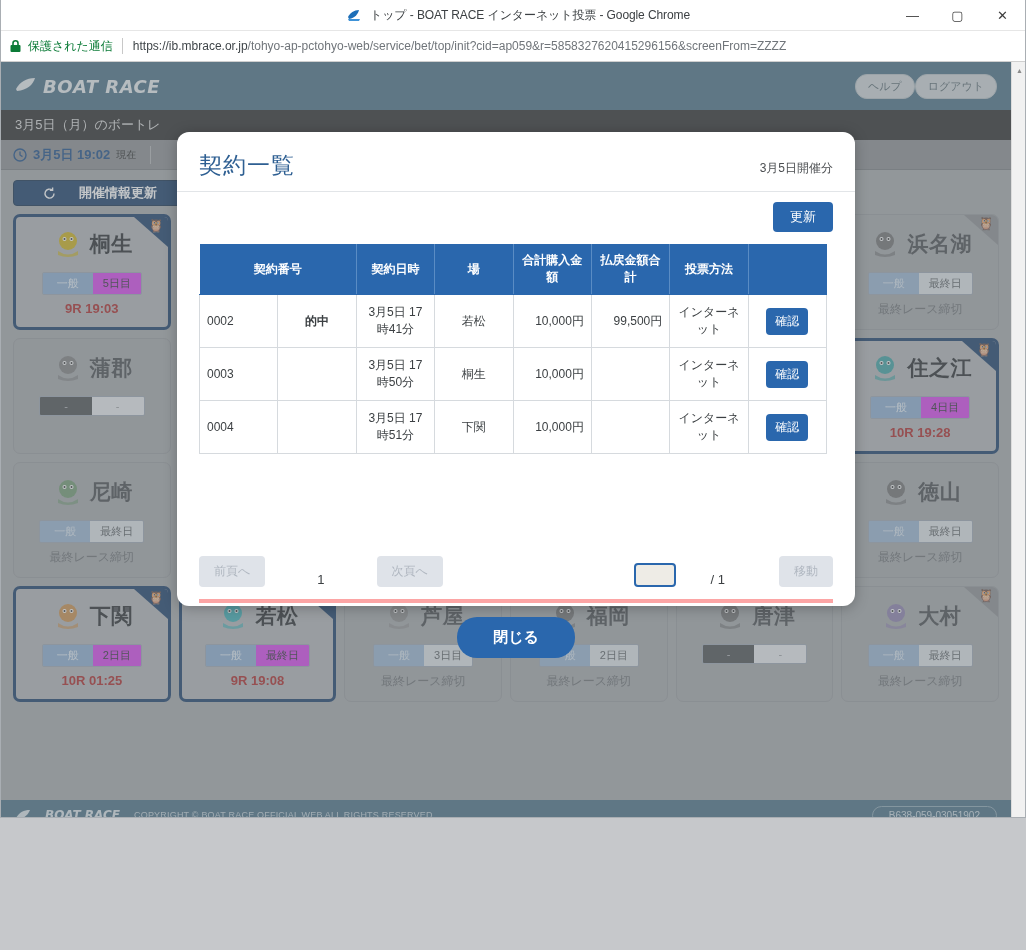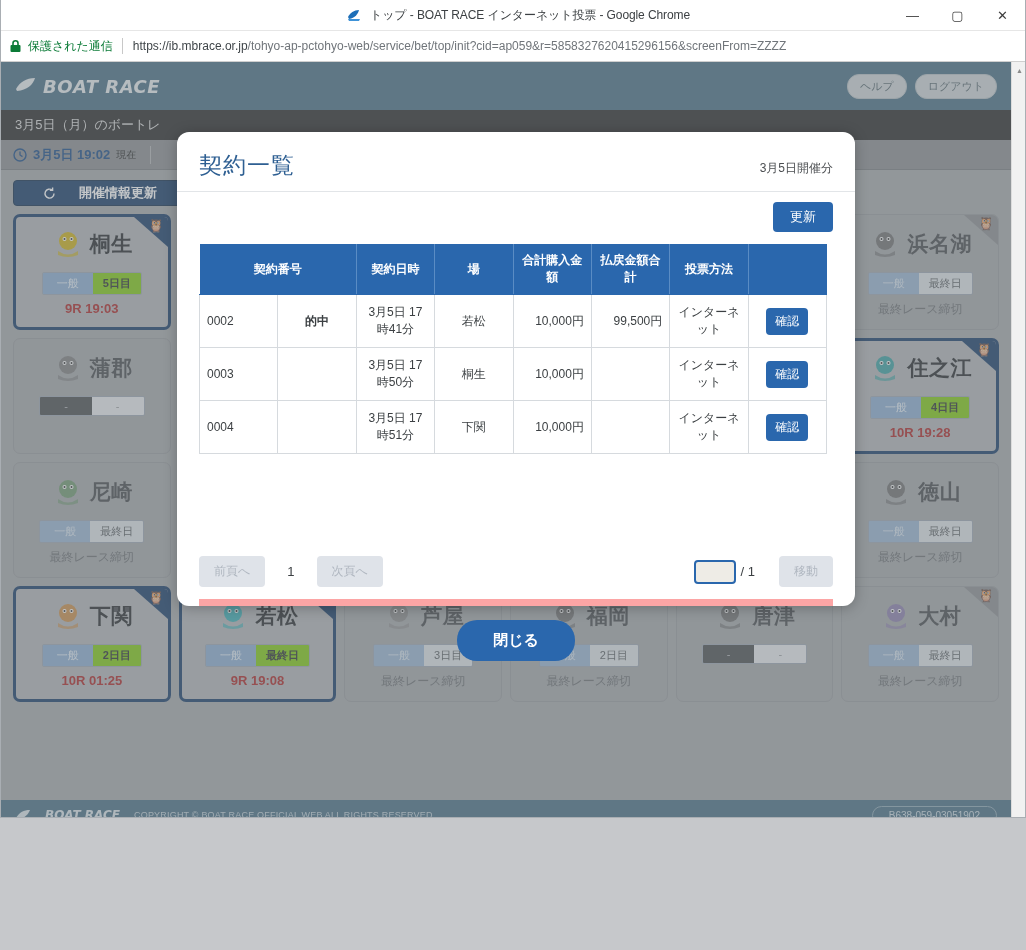--- a/index.html
+++ b/index.html
@@ -72,21 +72,21 @@
     height: 48px; background: #4c7288;
     display: flex; align-items: center; padding: 0 14px;
     position: relative;
   }
   .brand { display: flex; align-items: center; gap: 6px; }
   .brand-text {
     font-family: "DejaVu Sans", sans-serif;
     font-style: italic; font-weight: bold; font-size: 18px;
     color: #e9eef1; letter-spacing: 0.5px;
   }
-  .header-right { margin-left: auto; display: flex; gap: 8px; align-items: center; }
+  .header-right { margin-left: auto; display: flex; align-items: center; }
   .hbtn {
     background: #cfd6d9; color: #5a6a72;
     border: 1px solid #b8c2c7; border-radius: 12px;
     font-size: 11px; padding: 4px 12px; white-space: nowrap;
   }
   .navbar {
     height: 30px; background: #2d2d2d; color: #dcdcdc;
     display: flex; align-items: center; padding: 0 14px;
     font-size: 13px;
   }
@@ -157,21 +157,21 @@
   }
   .badge-kind {
     background: #9cb7d4; color: #d8e4ef;
     font-size: 11px; padding: 3px 14px; white-space: nowrap;
   }
   .card.active .badge-kind { background: #8fb0d4; color: #e3edf6; }
   .badge-day {
     background: #dfe3e7; color: #5c6266;
     font-size: 11px; padding: 3px 10px; white-space: nowrap;
   }
-  .card.active .badge-day { background: #84cc16; color: #2f3336; font-weight: bold; }
+  .card.active .badge-day { background: #d946ef; color: #2f3336; }
   .badges.empty .badge-kind { background: #4d5053; color: #b7babd; padding: 3px 24px; }
   .badges.empty .badge-day { background: #e9ecee; color: #9a9da0; padding: 3px 24px; }
   .card-status { margin-top: 6px; font-size: 12px; color: #6f7376; white-space: nowrap; }
   .card-status.race { color: #a43b3b; font-size: 13px; font-weight: bold; }
   .card.active .card-status.race { color: #b02a2a; }
   .card.active .card-status { color: #3c4043; }
 
   
   .site-footer {
     height: 30px; background: #4c7288;
@@ -260,24 +260,25 @@
   .c-amount { text-align: right; width: 96px; }
   .c-payout { text-align: right; width: 105px; }
   .c-method { text-align: center; width: 102px; }
   .c-action { text-align: center; width: 54px; padding: 4px !important; }
   .confirm-btn {
     background: #2a67ad; color: #ffffff; border: none; border-radius: 4px;
     font-size: 12px; padding: 5px 9px; cursor: pointer;
   }
 
   .pager {
-    display: flex; align-items: center;
+    display: flex; align-items: flex-end;
     padding: 14px 0 12px 0;
-    border-bottom: 7px solid #fca5a5;
+    border-bottom: 4px solid #fca5a5;
     margin-top: 88px;
+    gap: 30px;
   }
   .pg-btn {
     background: #dfe3e9; color: #b0b7c0; border: none; border-radius: 4px;
     font-size: 12px; padding: 7px 15px;
   }
   .pg-num { font-size: 13px; color: #3c4043; margin: 0 22px; }
   .pg-spacer { flex: 1 1 auto; }
   .pg-input {
     width: 42px; height: 24px;
     border: 2px solid #2a67ad; border-radius: 4px;

